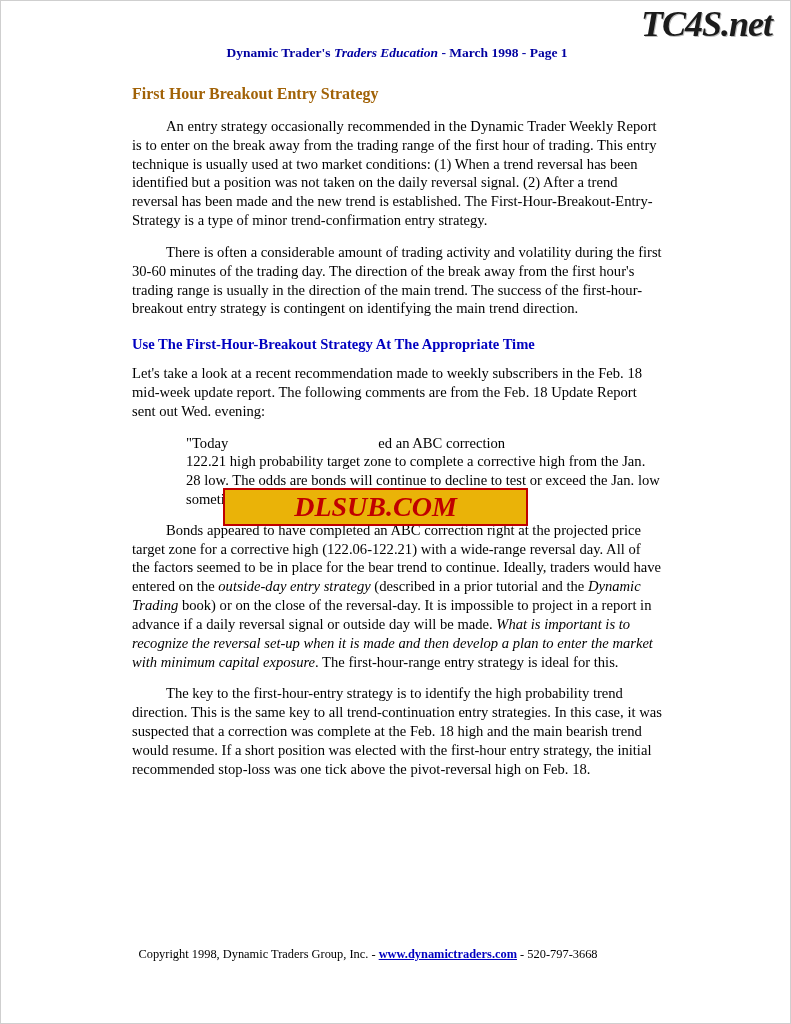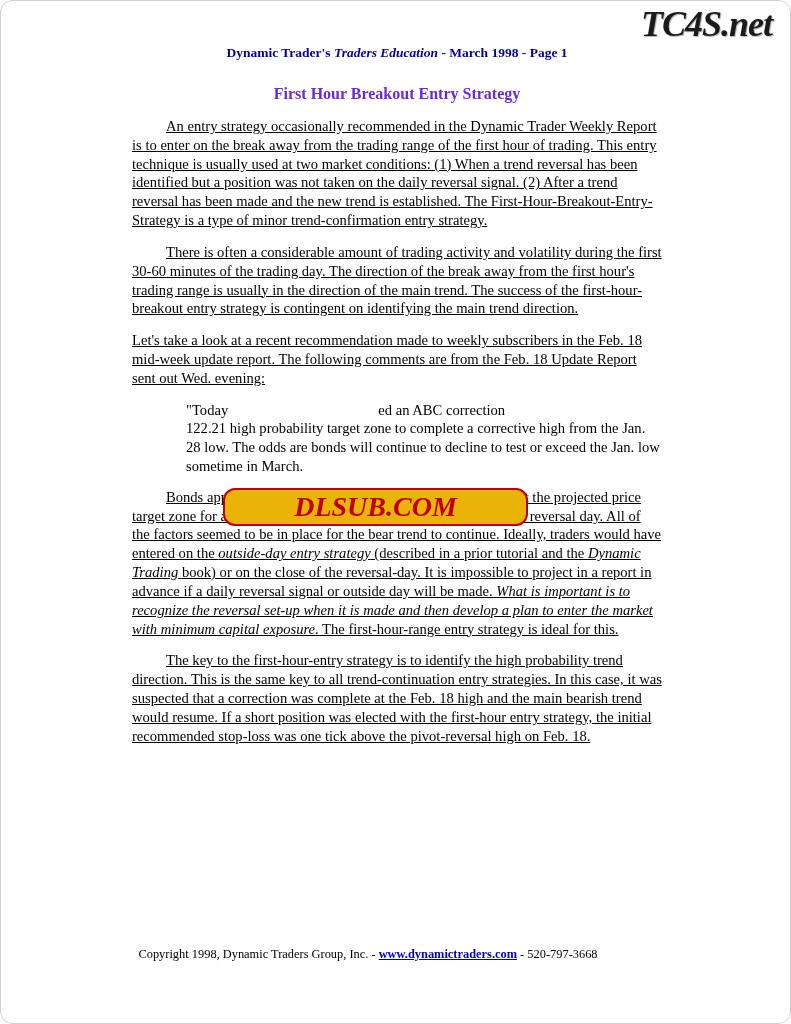--- a/index.html
+++ b/index.html
@@ -1,15 +1,15 @@
 <!DOCTYPE html>
 <html><head>
 <meta charset="utf-8">
 <style>
-  * { box-sizing: border-box; border-radius: 12px; }
+  * { box-sizing: border-box; }
   html, body {
     margin: 0;
     padding: 0;
     background: #ffffff;
   }
   body {
     width: 791px;
     height: 1024px;
     position: relative;
     font-family: "Liberation Serif", "DejaVu Serif", serif;
@@ -73,39 +73,38 @@
   }
   .kicker {
     text-align: center;
     color: #0000a0;
     font-weight: bold;
     font-size: 13.5px;
     margin-bottom: 24px;
   }
   .kicker .ital { font-style: italic; }
   h1.title {
-    text-align: center;
-    color: #6d28d9;
+    text-align: left;
+    color: #a16207;
     font-size: 16px;
     font-weight: bold;
     margin: 0 0 14px 0;
   }
   .byline {
     text-align: center;
     font-weight: bold;
     font-size: 14px;
     margin: 0 0 36px 0;
   }
   p.body {
     font-size: 14.6px;
     line-height: 1.29;
     margin: 0 0 13px 0;
     text-align: left;
     text-indent: 34px;
-    text-decoration: underline;
   }
   p.body.noindent { text-indent: 0; }
   h2.subhead {
     color: #0000c0;
     font-size: 14.6px;
     font-weight: bold;
     margin: 18px 0 11px 0;
   }
   .quote {
     margin: 0 0 12px 54px;
@@ -141,20 +140,21 @@
 
     <div class="kicker"><span>Dynamic Trader's </span><span class="ital">Traders Education</span><span> - March 1998 - Page 1</span></div>
 
     <h1 class="title">First Hour Breakout Entry Strategy</h1>
 
 
     <p class="body">An entry strategy occasionally recommended in the Dynamic Trader Weekly Report is to enter on the break away from the trading range of the first hour of trading. This entry technique is usually used at two market conditions:  (1) When a trend reversal has been identified but a position was not taken on the daily reversal signal. (2) After a trend reversal has been made and the new trend is established. The First-Hour-Breakout-Entry-Strategy is a type of minor trend-confirmation entry strategy.</p>
 
     <p class="body">There is often a considerable amount of trading activity and volatility during the first 30-60 minutes of the trading day. The direction of the break away from the first hour's trading range is usually in the direction of the main trend. The success of the first-hour-breakout entry strategy is contingent on identifying the main trend direction.</p>
 
+    <h2 class="subhead">Use The First-Hour-Breakout Strategy At The Appropriate Time</h2>
 
     <p class="body noindent">Let's take a look at a recent recommendation made to weekly subscribers in the Feb. 18 mid-week update report. The following comments are from the Feb. 18 Update Report sent out Wed. evening:</p>
 
     <div class="quote">
       <p><span>"Today</span><span style="display:inline-block;width:150px"></span><span>ed an ABC correction</span><span style="display:inline-block;width:120px"></span><span>122.21 high probability target zone to complete a corrective high from the Jan. 28 low. The odds are bonds will continue to decline to test or exceed the Jan. low sometime in March.</span></p>
     </div>
 
     <p class="body"><span>Bonds appeared to have completed an ABC correction right at the projected price target zone for a corrective high (122.06-122.21) with a wide-range reversal day. All of the factors seemed to be in place for the bear trend to continue. Ideally, traders would have entered on the </span><span class="ital">outside-day entry strategy</span><span> (described in a prior tutorial and the </span><span class="ital">Dynamic Trading</span><span> book) or on the close of the reversal-day. It is impossible to project in a report in advance if a daily reversal signal or outside day will be made. </span><span class="ital">What is important is to recognize the reversal set-up when it is made and then develop a plan to enter the market with minimum capital exposure</span><span>. The first-hour-range entry strategy is ideal for this.</span></p>
 
     <p class="body">The key to the first-hour-entry strategy is to identify the high probability trend direction. This is the same key to all trend-continuation entry strategies. In this case, it was suspected that a correction was complete at the Feb. 18 high and the main bearish trend would resume. If a short position was elected with the first-hour entry strategy, the initial recommended stop-loss was one tick above the pivot-reversal high on Feb. 18.</p>

